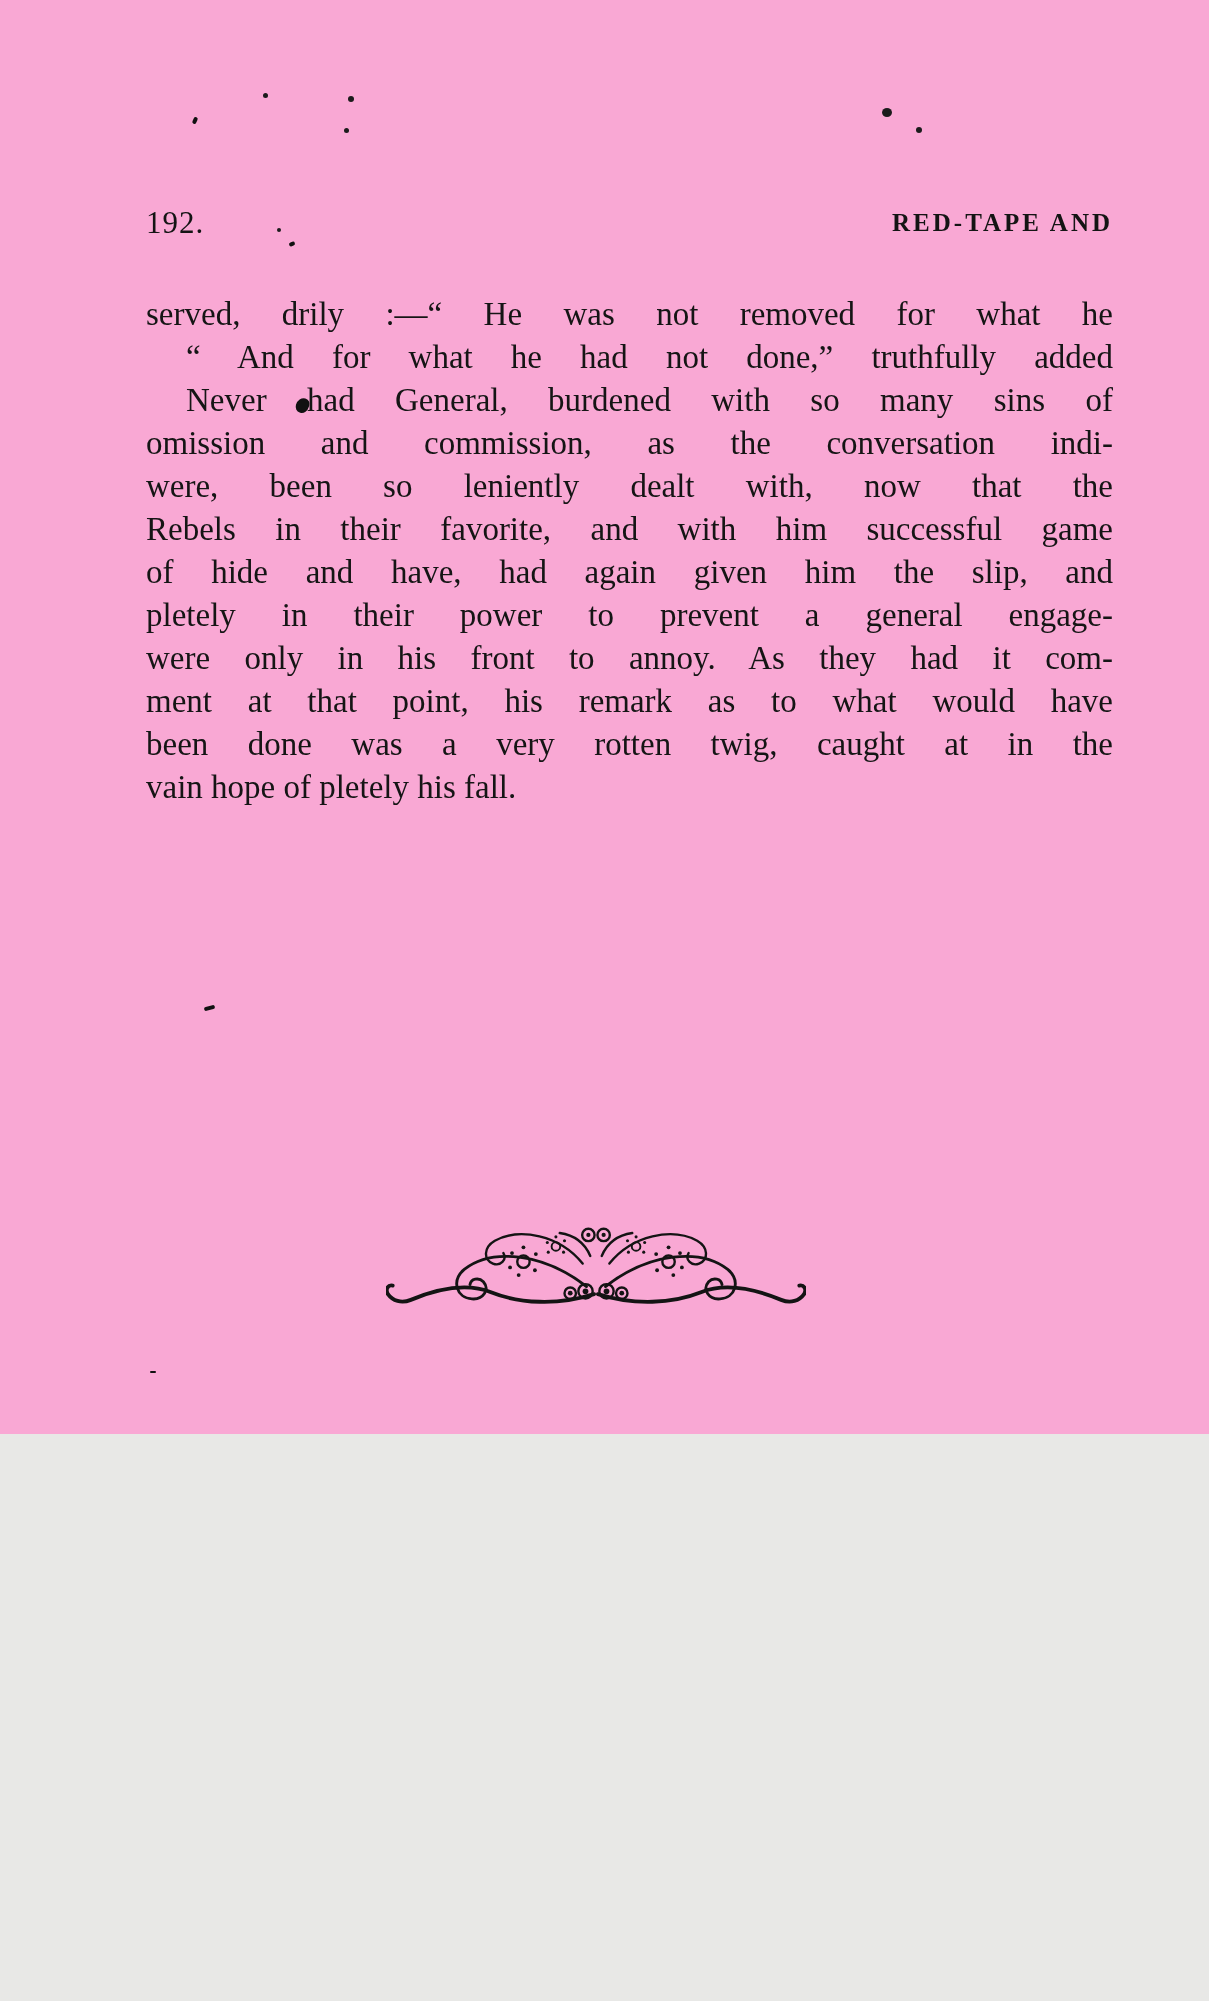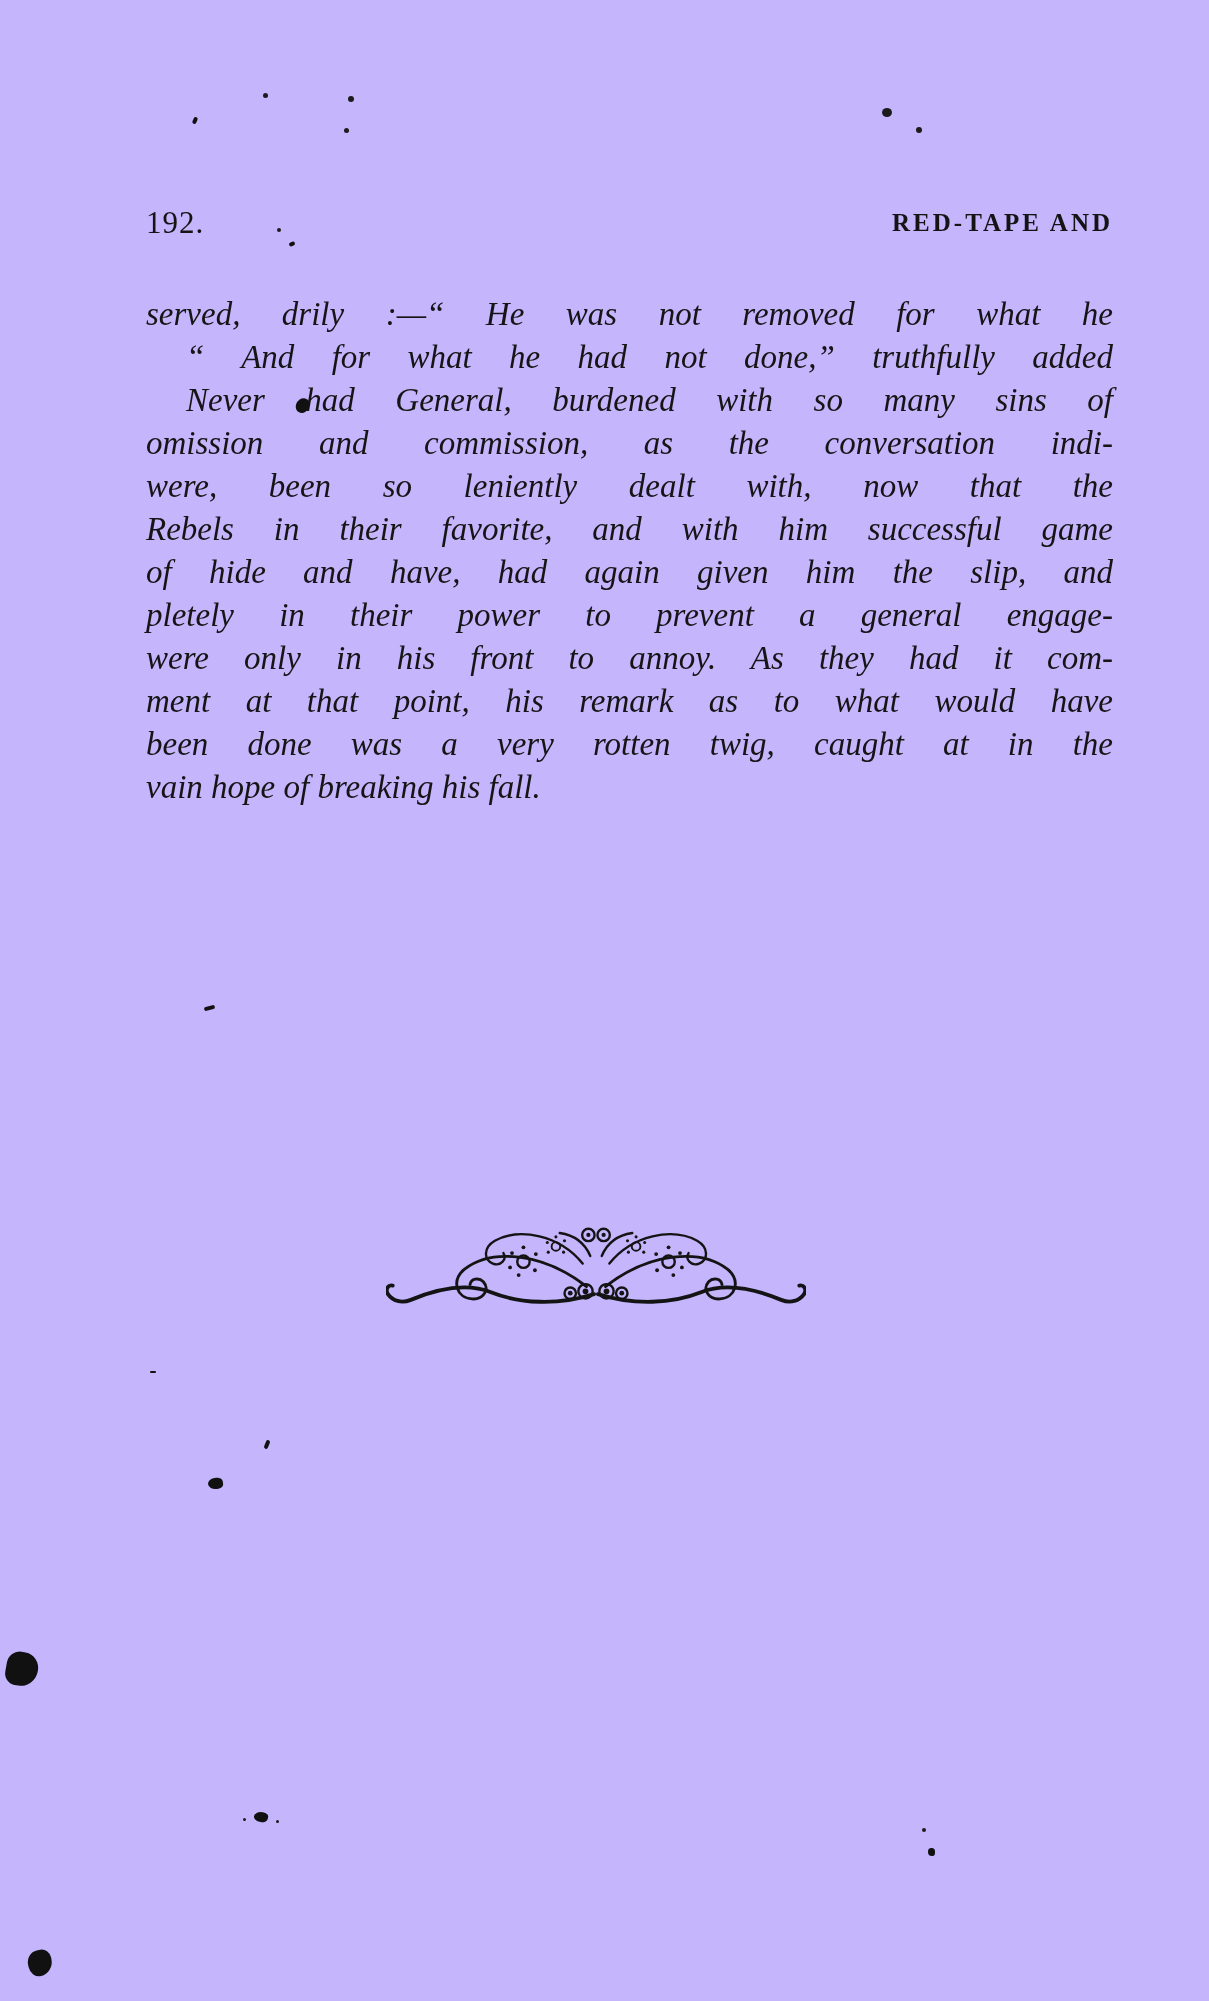--- a/index.html
+++ b/index.html
@@ -3,23 +3,23 @@
 <meta charset="utf-8">
 <style>
   html,body{margin:0;padding:0;}
   body{
     background:#e8e8e6;
     font-family:"Liberation Serif", serif;
   }
   .page{
     position:relative;
     width:1209px;
-    height:2001px;
+    height:1434px;
     margin:0 auto;
-    background:#c4b5fd;
+    background:#f9a8d4;
     color:#161616;
     overflow:hidden;
   }
   
   .running-header{
     position:absolute;
     left:146px; right:96px; top:205px;
     height:40px;
   }
   .page-number{
@@ -35,21 +35,20 @@
     white-space:nowrap;
   }
   
   .text-block{
     position:absolute;
     left:146px; top:293px;
     width:967px;
     font-size:33px;
     line-height:43px;
     color:#151515;
-    font-style:italic;
   }
   .line{
     text-align:justify;
     text-align-last:justify;
     white-space:normal;
   }
   .line.para-end{
     text-align-last:left;
   }
   .line.indent{
@@ -87,21 +86,21 @@
     <div class="line indent">“ And for what he had not done,” truthfully added</div>
     <div class="line indent">Never had General, burdened with so many sins of</div>
     <div class="line">omission and commission, as the conversation indi-</div>
     <div class="line">were, been so leniently dealt with, now that the</div>
     <div class="line">Rebels in their favorite, and with him successful game</div>
     <div class="line">of hide and have, had again given him the slip, and</div>
     <div class="line">pletely in their power to prevent a general engage-</div>
     <div class="line">were only in his front to annoy.  As they had it com-</div>
     <div class="line">ment at that point, his remark as to what would have</div>
     <div class="line">been done was a very rotten twig, caught at in the</div>
-    <div class="line para-end">vain hope of breaking his fall.</div>
+    <div class="line para-end">vain hope of pletely his fall.</div>
   </div>
 
   <div class="ornament">
     <svg width="420" height="126" viewBox="0 0 440 130" xmlns="http://www.w3.org/2000/svg" fill="none" stroke="#141414" stroke-linecap="round">
       <defs>
         <g id="rhalf">
 
           <path d="M222 106 C 260 118, 300 116, 330 104 C 358 93, 390 102, 414 112 C 424 116, 433 113, 438 106 C 441 101, 438 96, 433 97" stroke-width="4"></path>
 
           <path d="M230 98 C 276 62, 330 58, 358 80 C 372 92, 366 110, 350 111 C 338 112, 331 101, 338 93 C 343 88, 351 90, 352 96" stroke-width="3"></path>

